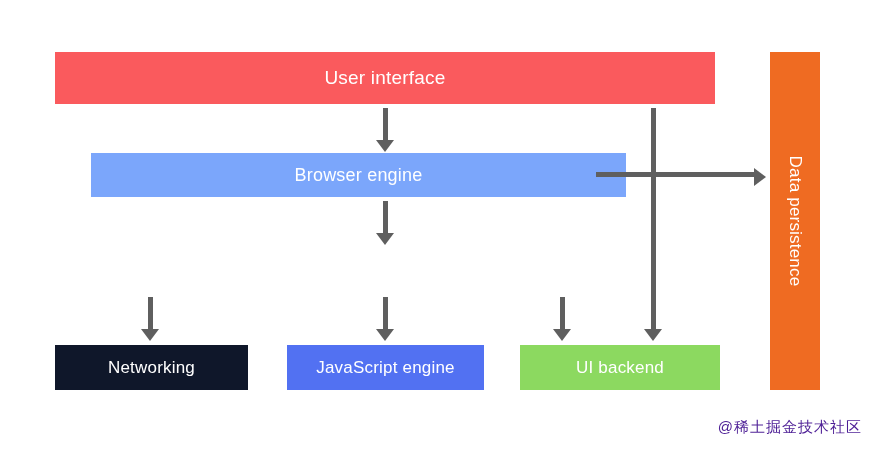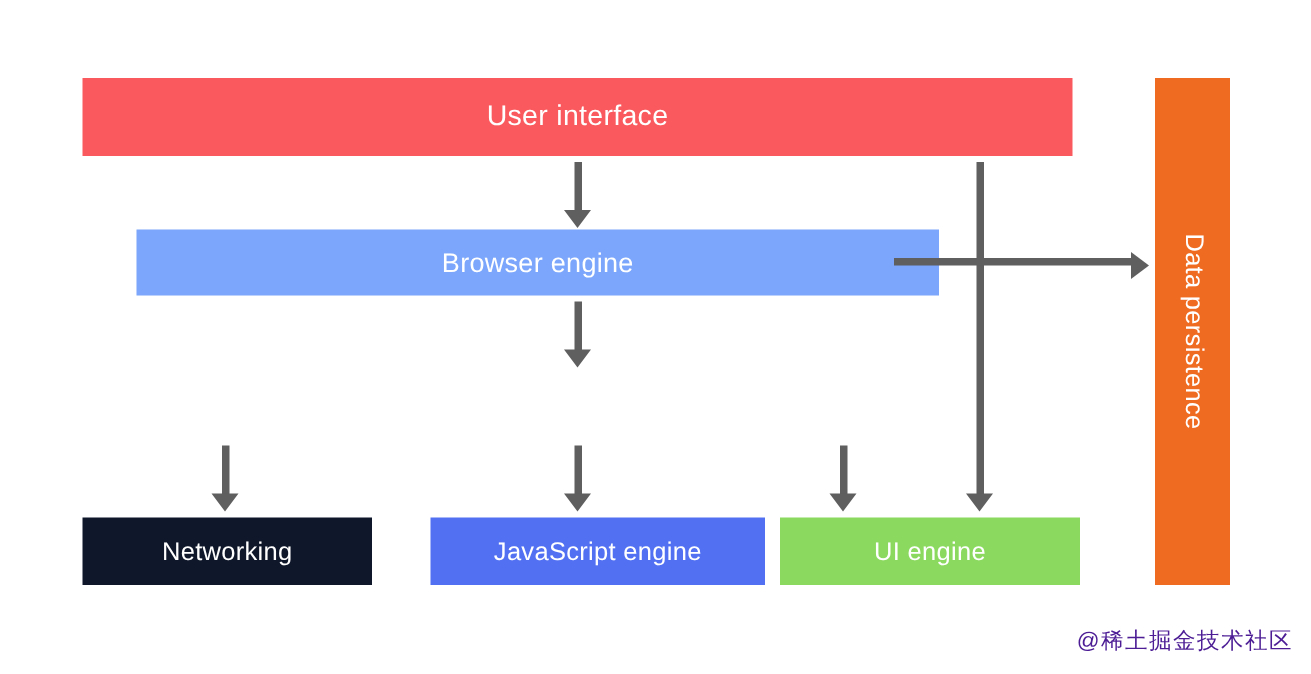--- a/index.html
+++ b/index.html
@@ -47,21 +47,21 @@
     left: 55px;  top: 249px; width: 535px; height: 44px;
     background: #2f46e3;
     font-size: 18px;
   }
   #box-networking {
     left: 55px;  top: 345px; width: 193px; height: 45px;
     background: #0f172a;
     font-size: 17px;
   }
   #box-javascript-engine {
-    left: 287px; top: 345px; width: 223px; height: 45px;
+    left: 287px; top: 345px; width: 197px; height: 45px;
     background: #5271f2;
     font-size: 17px;
   }
   #box-ui-backend {
     left: 520px; top: 345px; width: 200px; height: 45px;
     background: #8cd960;
     font-size: 17px;
   }
   #box-data-persistence {
     left: 770px; top: 52px;  width: 50px;  height: 338px;
@@ -146,21 +146,21 @@
 
   <div class="box" id="box-networking">
     <span class="box-label">Networking</span>
   </div>
 
   <div class="box" id="box-javascript-engine">
     <span class="box-label">JavaScript engine</span>
   </div>
 
   <div class="box" id="box-ui-backend">
-    <span class="box-label">UI engine</span>
+    <span class="box-label">UI backend</span>
   </div>
 
   <div class="box" id="box-data-persistence">
     <span class="box-label">Data persistence</span>
   </div>
 
   <div class="conn v-line" id="conn-ui-browser-line"></div>
   <div class="arrow-down" id="conn-ui-browser-head"></div>
 
   <div class="conn v-line" id="conn-browser-render-line"></div>

